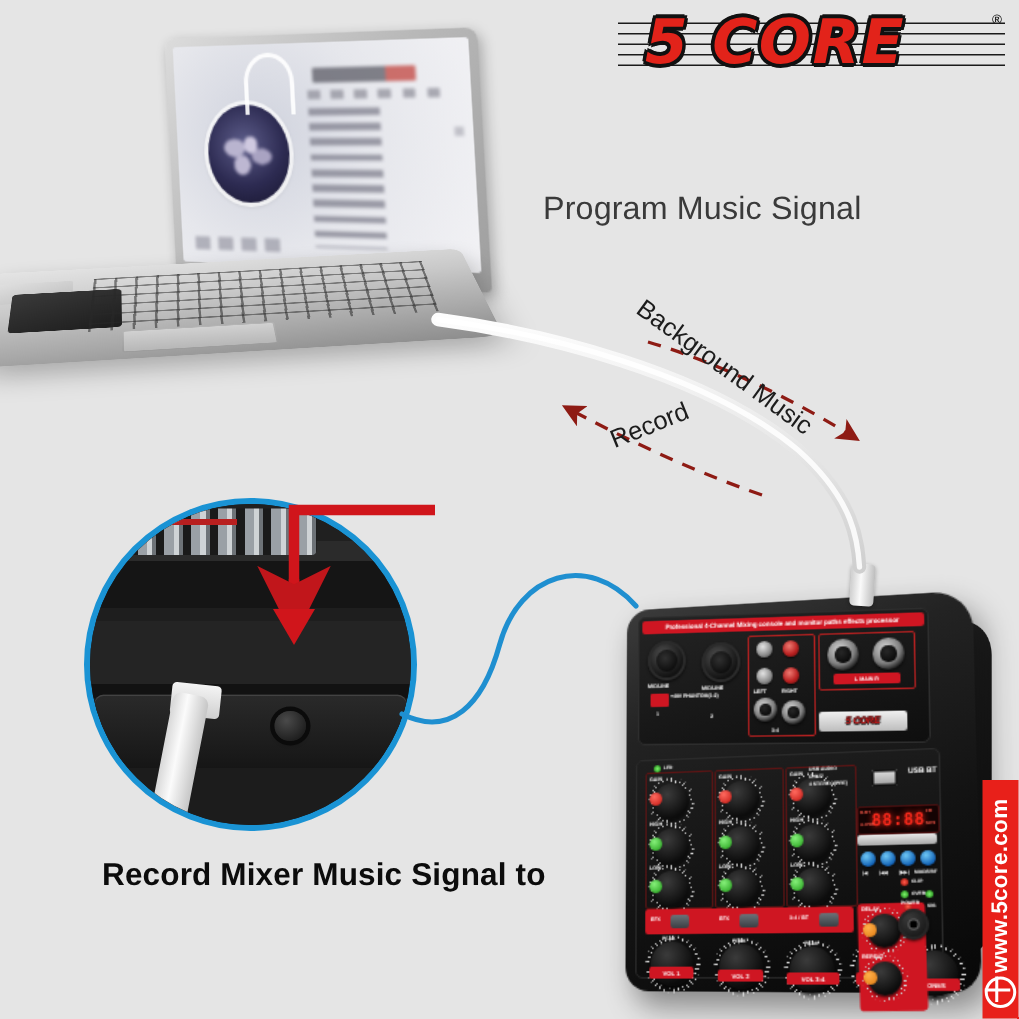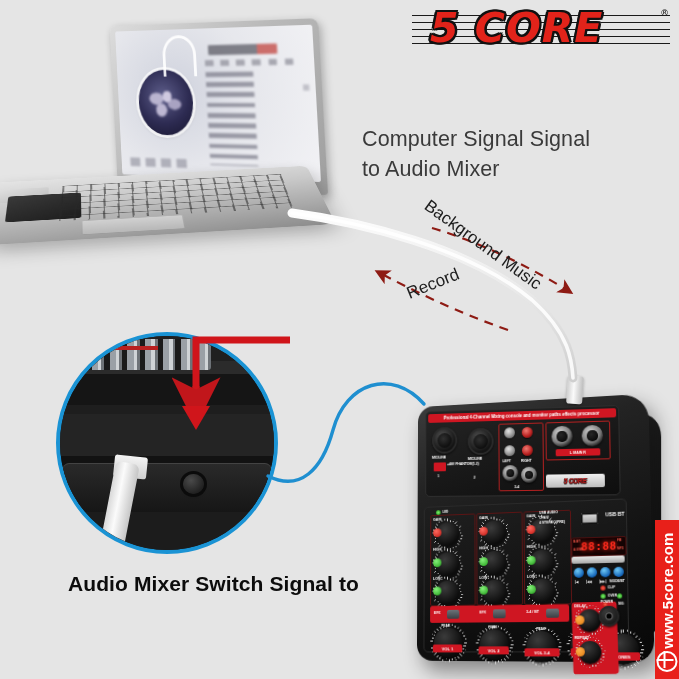--- a/index.html
+++ b/index.html
@@ -538,26 +538,25 @@
     <path d="M432,228 C480,242 532,268 570,292" fill="none" stroke="#8e1b14" stroke-width="2.2" stroke-dasharray="9,7" marker-end="url(#ah)"></path>
 
     <path d="M508,330 C456,312 412,290 378,272" fill="none" stroke="#8e1b14" stroke-width="2.2" stroke-dasharray="9,7" marker-end="url(#ah)"></path>
 
     <path d="M290,340 L196,340 L196,398" fill="none" stroke="#d0151b" stroke-width="7"></path>
     <path d="M196,386 L196,414" fill="none" stroke="#d0151b" stroke-width="7" marker-end="url(#ah2)"></path>
     <path d="M182,406 L196,430 L210,406 Z" fill="#d0151b"></path>
   </svg>
 
   <div class="headline-right">
-    <div>Computer Signal Signal</div>
-    <div>to Audio Mixer</div>
+    <div>Program Music Signal</div>
   </div>
 
   <div class="headline-bottom">
-    <div>Audio Mixer Switch Signal to</div>
+    <div>Record Mixer Music Signal to</div>
   </div>
 
   <div class="lbl-bg-music">Background Music</div>
   <div class="lbl-record">Record</div>
 
   <div class="ribbon">
     <div class="ribbon-text">www.5core.com</div>
     <div class="ribbon-globe"></div>
   </div>
 

